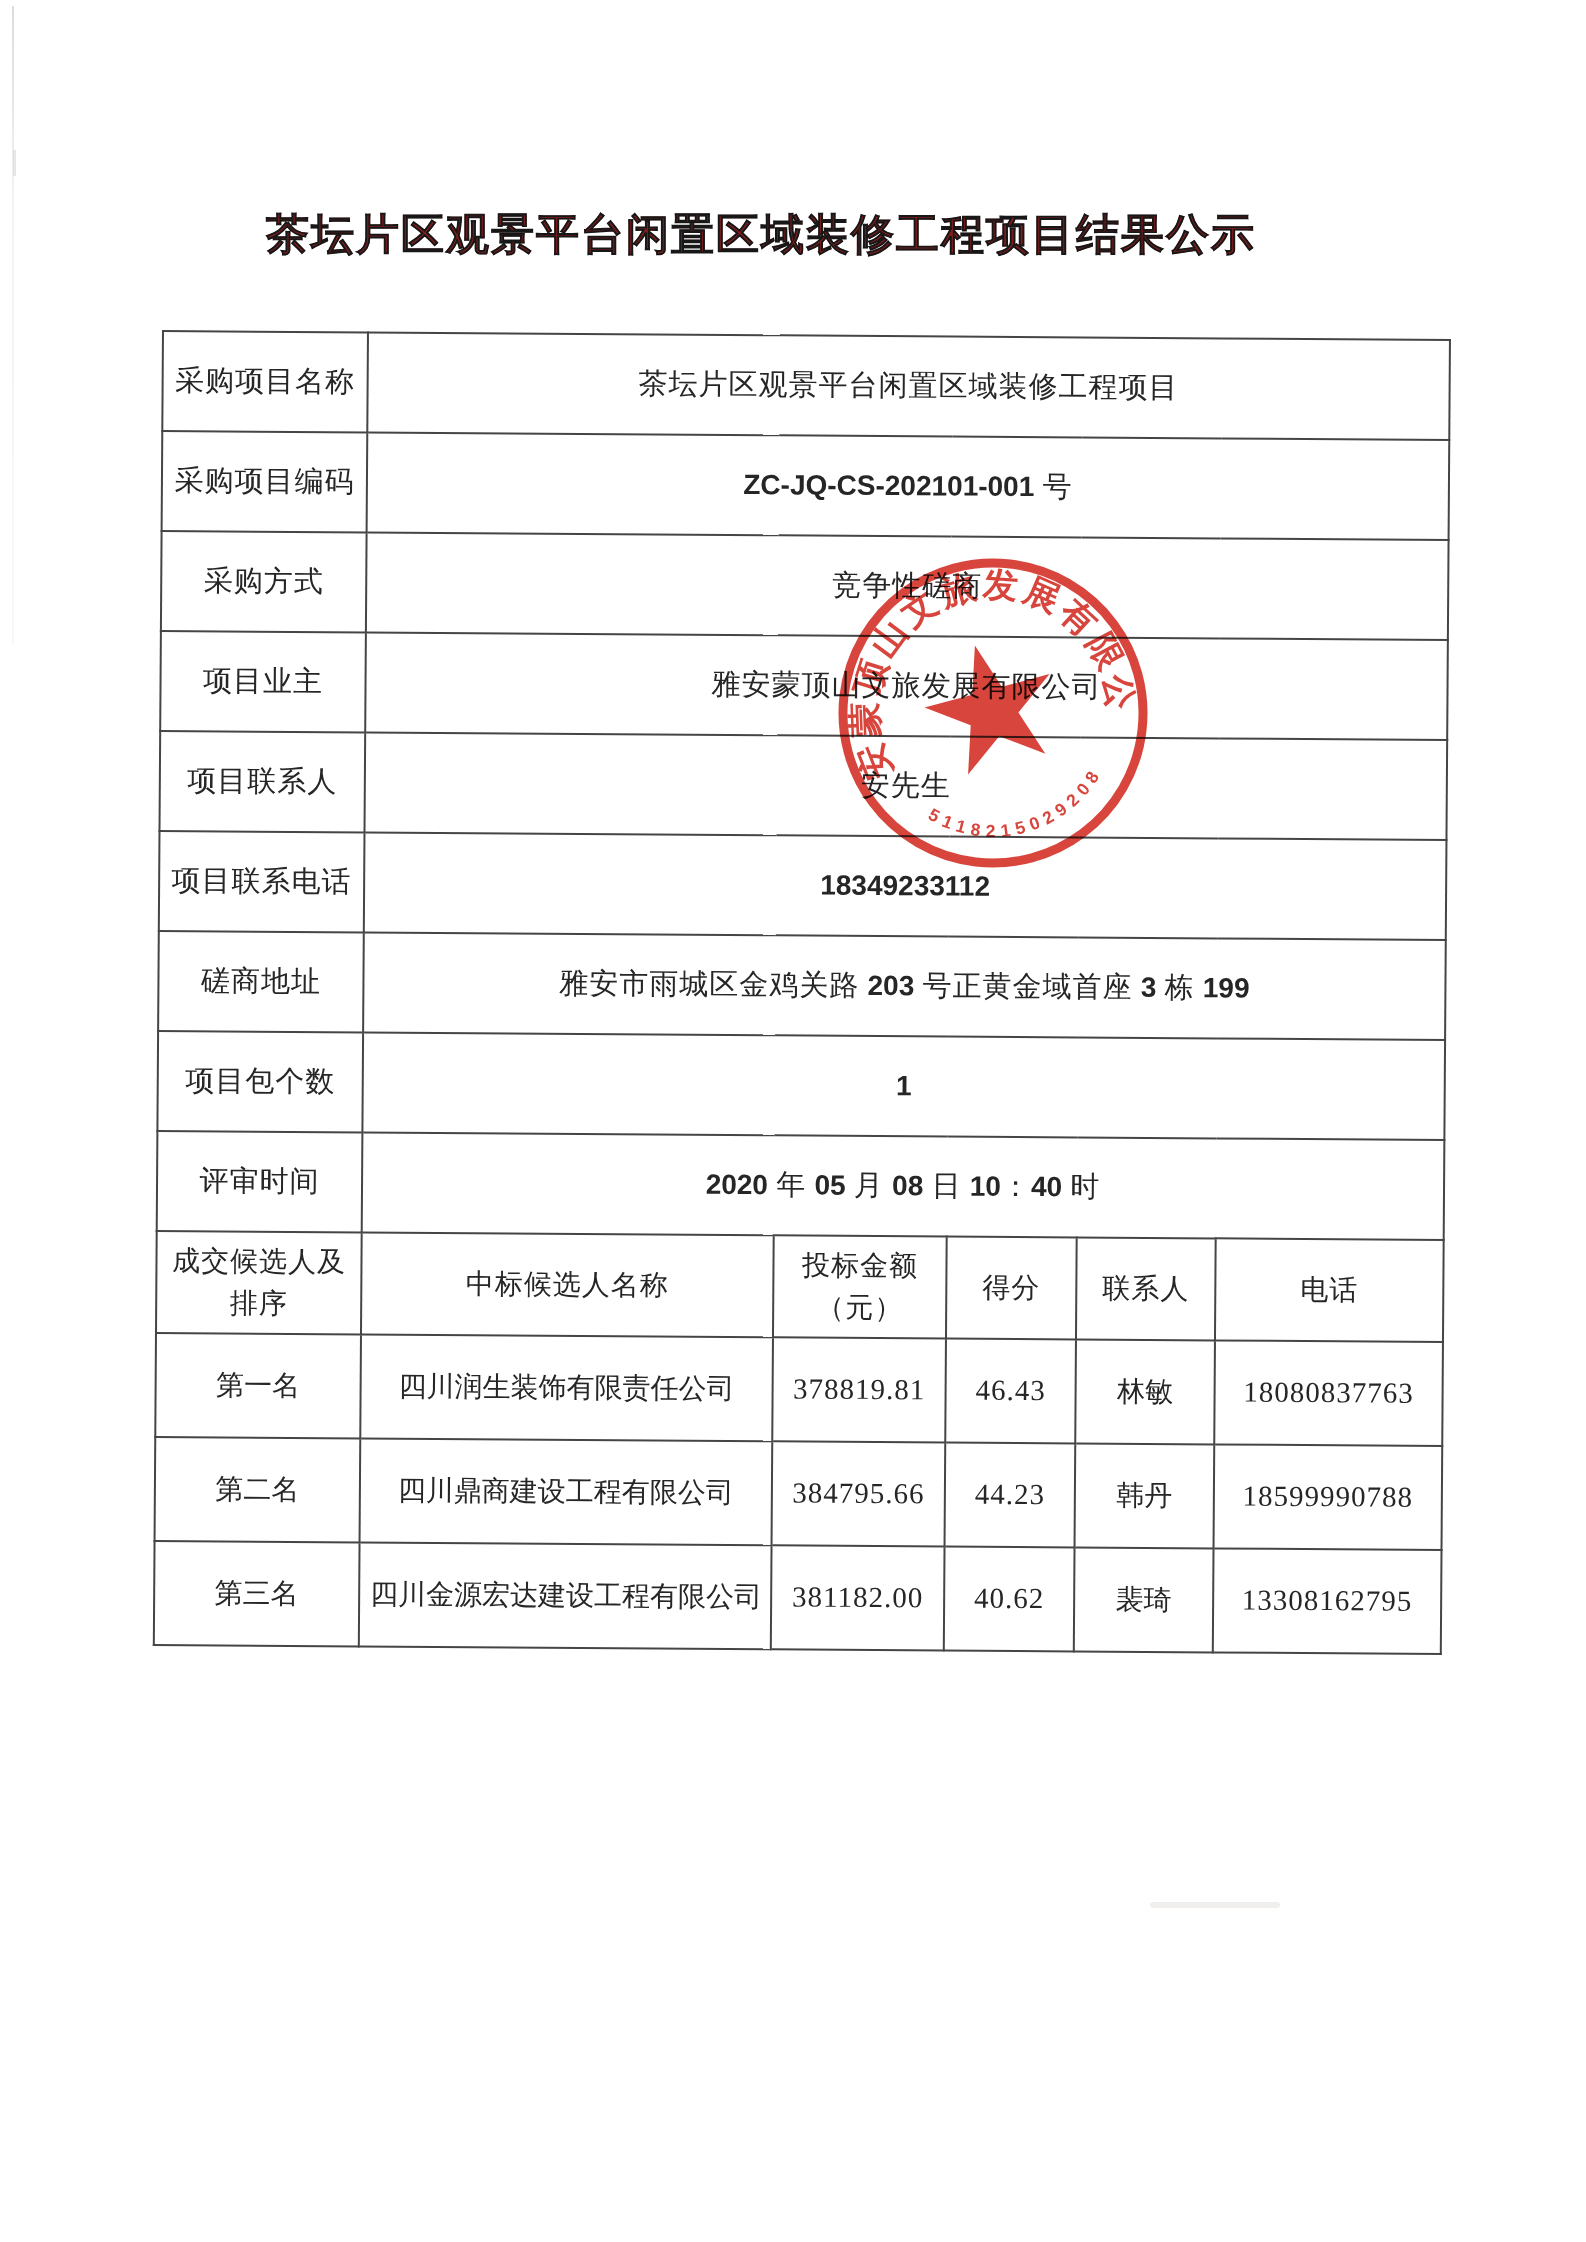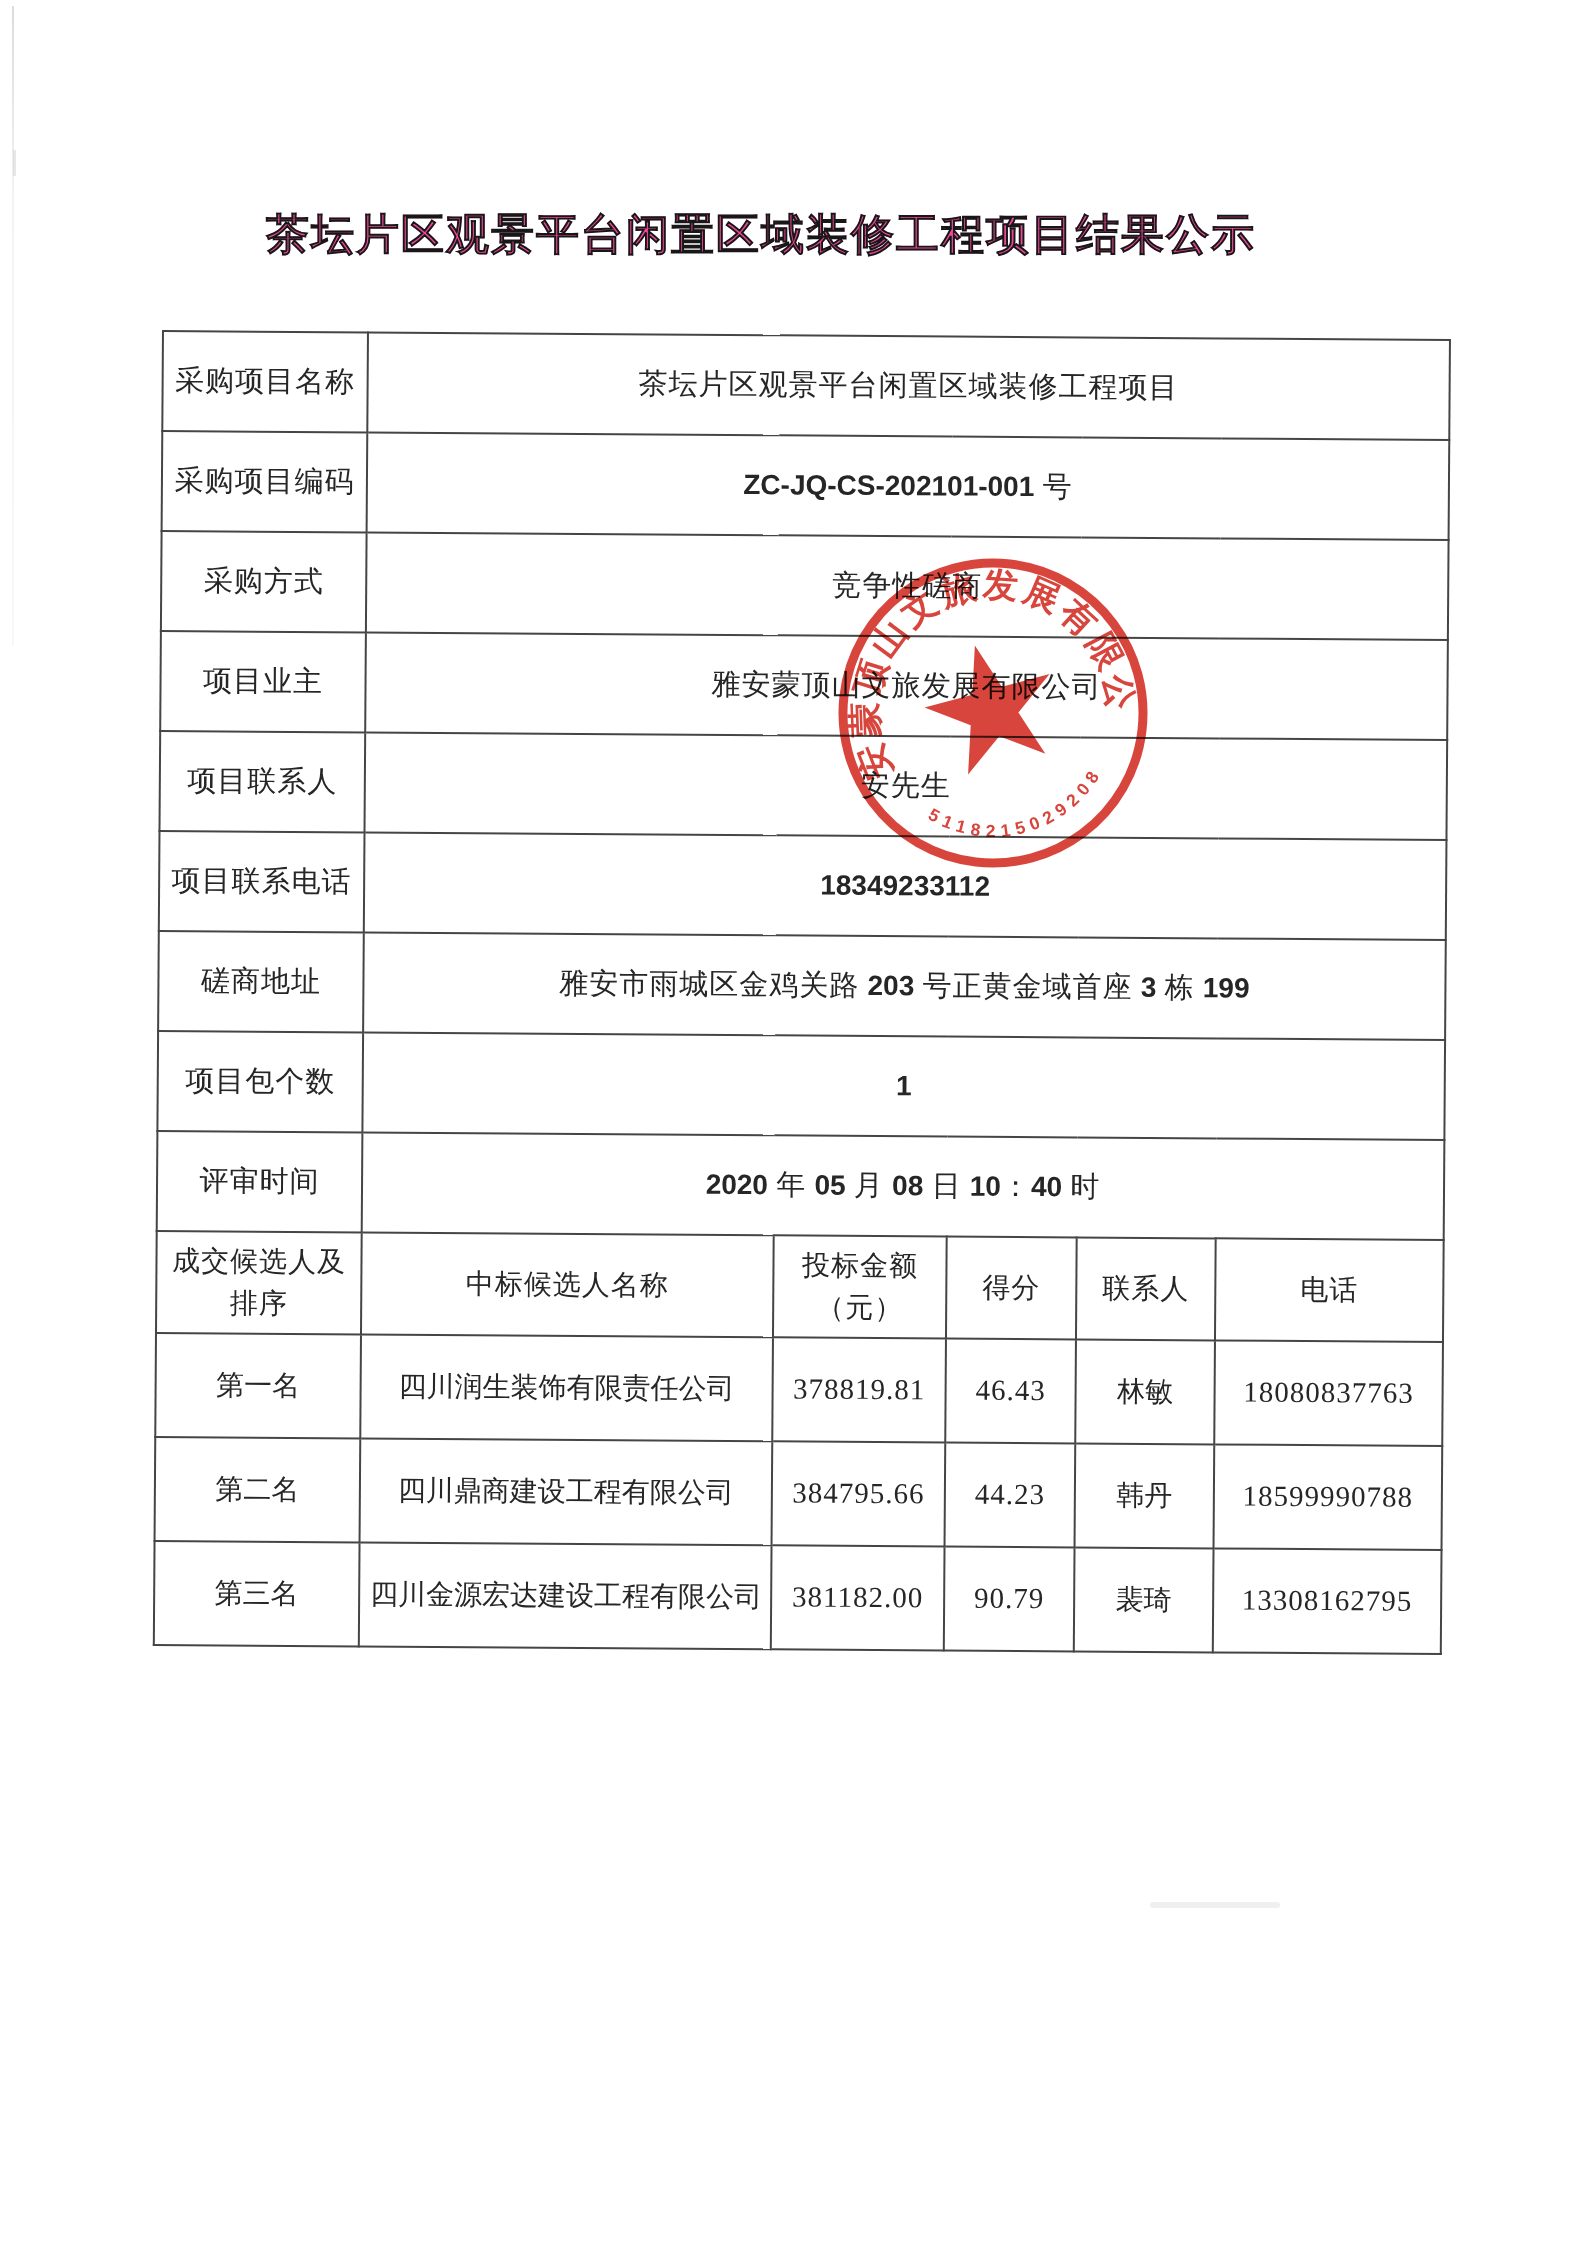--- a/index.html
+++ b/index.html
@@ -24,21 +24,21 @@
   .scan-speck-1 { position: absolute; left: 13px; top: 150px; width: 3px; height: 26px; background:#cfcfcf; opacity:.5; }
   .scan-smudge { position: absolute; left: 1150px; top: 1902px; width: 130px; height: 6px; background:#f0efee; border-radius: 3px; }
 
   .page-title {
     position: absolute;
     top: 206px; left: 0; right: 64px;
     text-align: center;
     font-size: 43px;
     font-weight: 700;
     letter-spacing: 2px;
-    color: #ec4899;
+    color: #7f1d1d;
     font-family: "Liberation Serif", "DejaVu Serif", serif;
     -webkit-text-stroke: .6px #171717;
   }
 
   .doc-table-wrap {
     position: absolute;
     left: 162px; top: 330px;
     width: 1287px;
     transform: rotate(0.4deg);
     transform-origin: 0 0;
@@ -181,21 +181,21 @@
           <td class="txt-cell">四川鼎商建设工程有限公司</td>
           <td class="num-cell">384795.66</td>
           <td class="num-cell">44.23</td>
           <td class="txt-cell">韩丹</td>
           <td class="num-cell">18599990788</td>
         </tr>
         <tr class="cand-row">
           <td class="txt-cell">第三名</td>
           <td class="txt-cell wrapleft">四川金源宏达建设工程有限公司</td>
           <td class="num-cell">381182.00</td>
-          <td class="num-cell">90.79</td>
+          <td class="num-cell">40.62</td>
           <td class="txt-cell">裴琦</td>
           <td class="num-cell">13308162795</td>
         </tr>
       </tbody>
   </table>
 </div>
 
 <div class="stamp">
   <svg viewBox="0 0 320 320" color="#d5372d">
     <defs>

